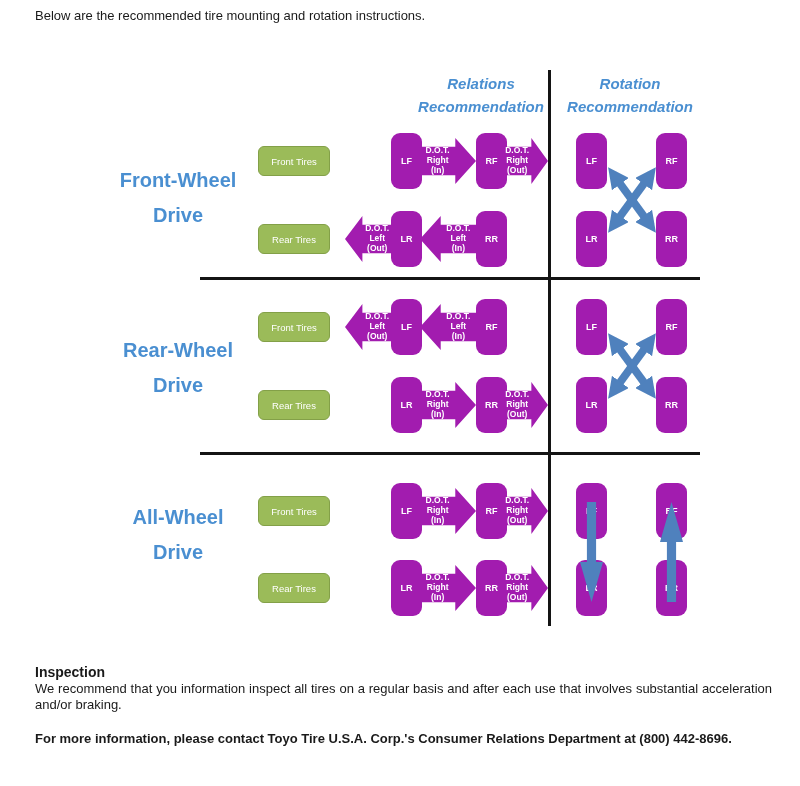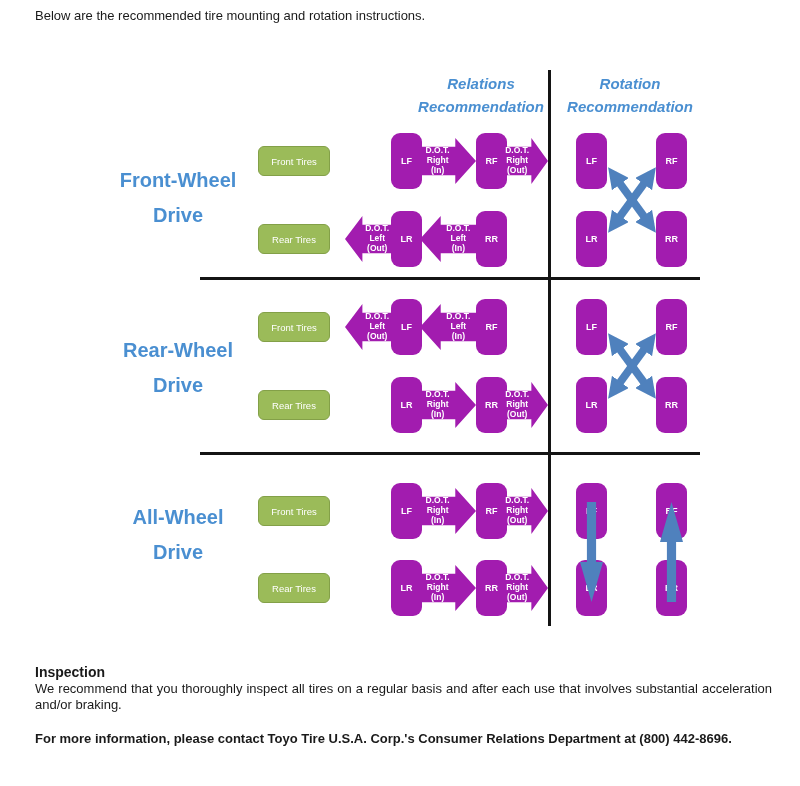--- a/index.html
+++ b/index.html
@@ -160,14 +160,14 @@
 (Out)</span></div>
 
 <div class="abs tire" style="left:576px; top:483px;">LF</div>
 <div class="abs tire" style="left:656px; top:483px;">RF</div>
 <div class="abs tire" style="left:576px; top:560px;">LR</div>
 <div class="abs tire" style="left:656px; top:560px;">RR</div>
 <div class="abs varrow down" style="left:580px; top:502px; height:100px;"></div>
 <div class="abs varrow up" style="left:660px; top:502px; height:100px;"></div>
 
 <div class="abs footer-h" style="left:35px; top:664px;">Inspection</div>
-<div class="abs footer-p" style="left:35px; top:681px; width:737px;">We recommend that you thoroughly inspect all tires on a regular basis and after each use that involves substantial acceleration and/or braking.</div>
+<div class="abs footer-p" style="left:35px; top:681px; width:737px;">We recommend that you information inspect all tires on a regular basis and after each use that involves substantial acceleration and/or braking.</div>
 <div class="abs footer-b" style="left:35px; top:731px; width:737px;">For more information, please contact Toyo Tire U.S.A. Corp.'s Consumer Relations Department at (800) 442-8696.</div>
 
 </body></html>

